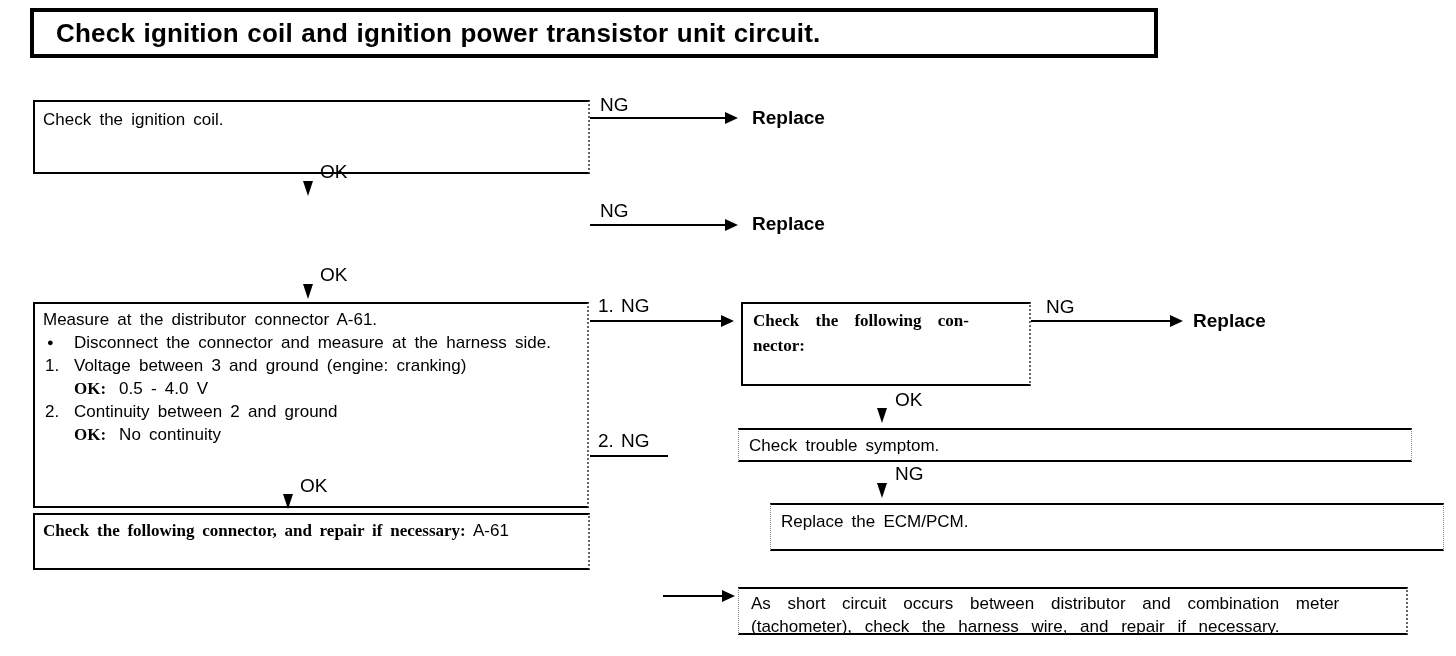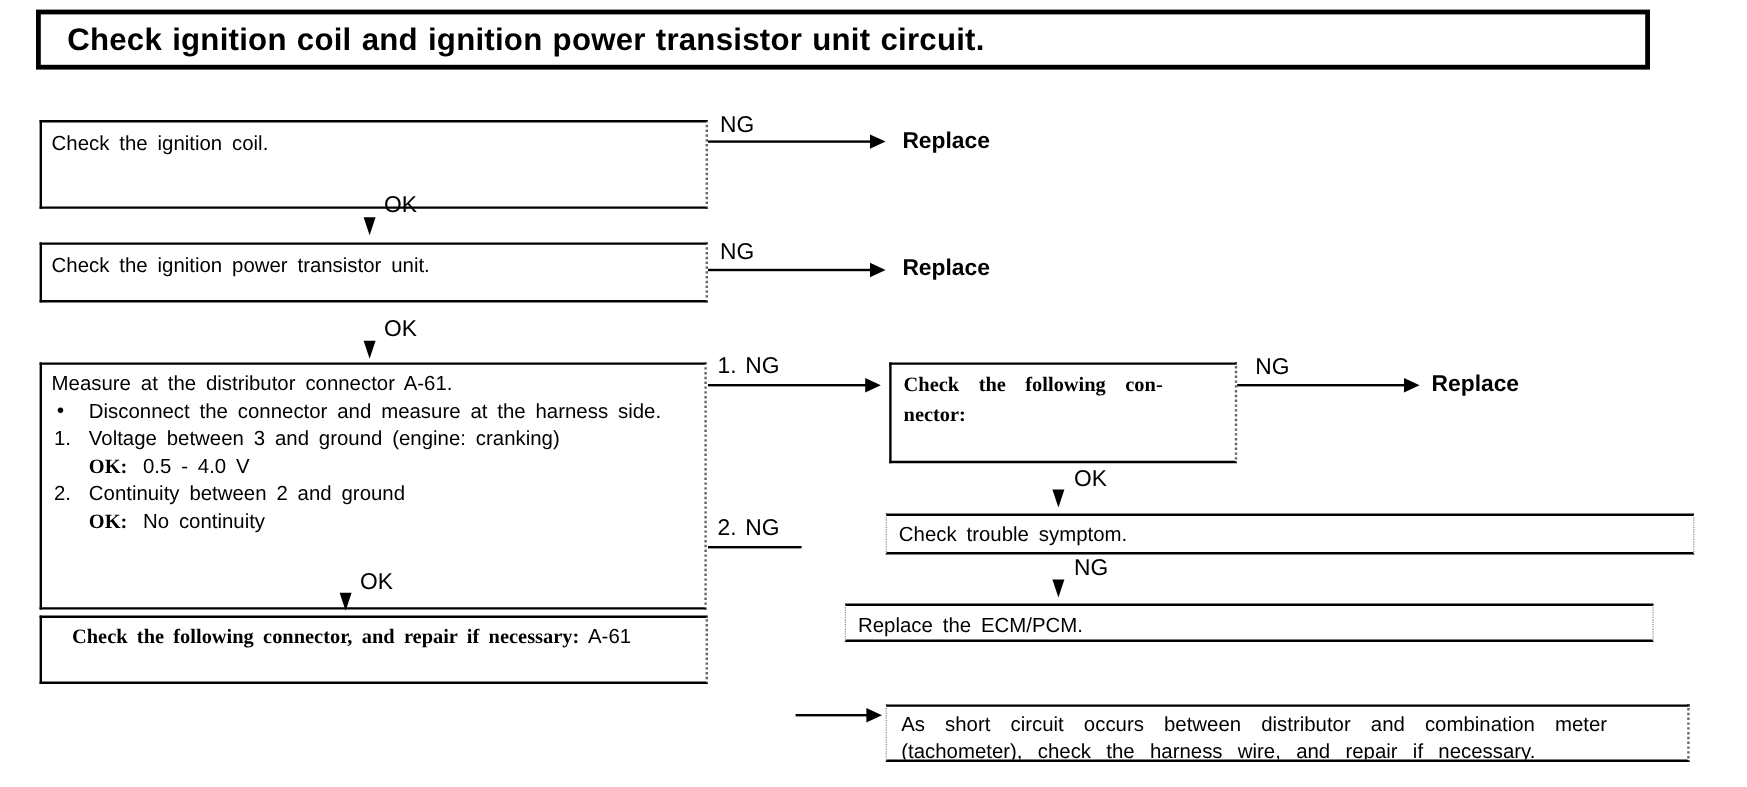--- a/index.html
+++ b/index.html
@@ -3,21 +3,21 @@
 <meta charset="utf-8">
 <style>
   * { margin:0; padding:0; box-sizing:border-box; }
   html,body { background:#fff; }
   body { font-family:"Liberation Sans", sans-serif; color:#000; }
   #canvas {
     position:relative; width:1456px; height:656px; background:#fff; overflow:hidden;
   }
   
   .title-box {
-    position:absolute; left:30px; top:8px; width:1345px; height:50px;
+    position:absolute; left:30px; top:8px; width:1128px; height:50px;
     border:4px solid #000; display:flex; align-items:center; padding-left:22px;
     background:#fff;
   }
   .title-box .t {
     font-size:26px; font-weight:700; letter-spacing:0.2px; word-spacing:1px;
   }
   
   .fbox {
     position:absolute; background:#fff; font-size:17px; line-height:23px;
     border-top:2px solid #000; border-bottom:2px solid #000;
@@ -64,23 +64,20 @@
     <span>Check the ignition coil.</span>
   </div>
   <span class="lbl" style="left:600px; top:94px;">NG</span>
   <div class="hline" style="left:590px; top:117px; width:136px;"></div>
   <div class="arr-right" style="left:725px; top:112px;"></div>
   <span class="lbl lbl-bold" style="left:752px; top:107px;">Replace</span>
 
   <span class="lbl" style="left:320px; top:161px;">OK</span>
   <div class="arr-down" style="left:303px; top:181px;"></div>
 
-  <div class="fbox" style="left:33px; top:202px; width:557px; height:50px;">
-    <span>Check the ignition power transistor unit.</span>
-  </div>
   <span class="lbl" style="left:600px; top:200px;">NG</span>
   <div class="hline" style="left:590px; top:224px; width:136px;"></div>
   <div class="arr-right" style="left:725px; top:219px;"></div>
   <span class="lbl lbl-bold" style="left:752px; top:213px;">Replace</span>
 
   <span class="lbl" style="left:320px; top:264px;">OK</span>
   <div class="arr-down" style="left:303px; top:284px;"></div>
 
   <div class="fbox" style="left:33px; top:302px; width:556px; height:206px; padding:4px 8px;">
     <div>Measure at the distributor connector A-61.</div>
@@ -119,31 +116,31 @@
 
   <span class="lbl" style="left:895px; top:389px;">OK</span>
   <div class="arr-down" style="left:877px; top:408px;"></div>
 
   <div class="fbox wbox" style="left:738px; top:428px; width:674px; height:34px; padding:4px 10px;">
     <span>Check trouble symptom.</span>
   </div>
   <span class="lbl" style="left:895px; top:463px;">NG</span>
   <div class="arr-down" style="left:877px; top:483px;"></div>
 
-  <div class="fbox wbox" style="left:704px; top:503px; width:674px; height:32px; padding:5px 10px;">
+  <div class="fbox wbox" style="left:770px; top:503px; width:674px; height:48px; padding:5px 10px;">
     <span>Replace the ECM/PCM.</span>
   </div>
 
   <span class="lbl" style="left:598px; top:430px;">2. NG</span>
   <div class="ng-underline" style="left:590px; top:455px; width:78px;"></div>
 
   <span class="lbl" style="left:300px; top:475px;">OK</span>
   <div class="arr-down" style="left:283px; top:494px;"></div>
 
-  <div class="fbox" style="left:33px; top:513px; width:557px; height:57px; padding:4px 25px; line-height:24px;">
+  <div class="fbox" style="left:33px; top:513px; width:557px; height:57px; padding:4px 8px; line-height:24px;">
     <div style="width:478px;">
       <span class="b">Check the following connector, and repair if necessary:</span><span> A-61</span>
     </div>
   </div>
 
   <div class="hline" style="left:663px; top:595px; width:60px;"></div>
   <div class="arr-right" style="left:722px; top:590px;"></div>
 
   <div class="fbox wbox clip-box" style="left:738px; top:587px; width:670px; height:48px; border-right:2px dotted #666; line-height:23px;">
     <span class="sc-line1">As short circuit occurs between distributor and combination meter</span>

